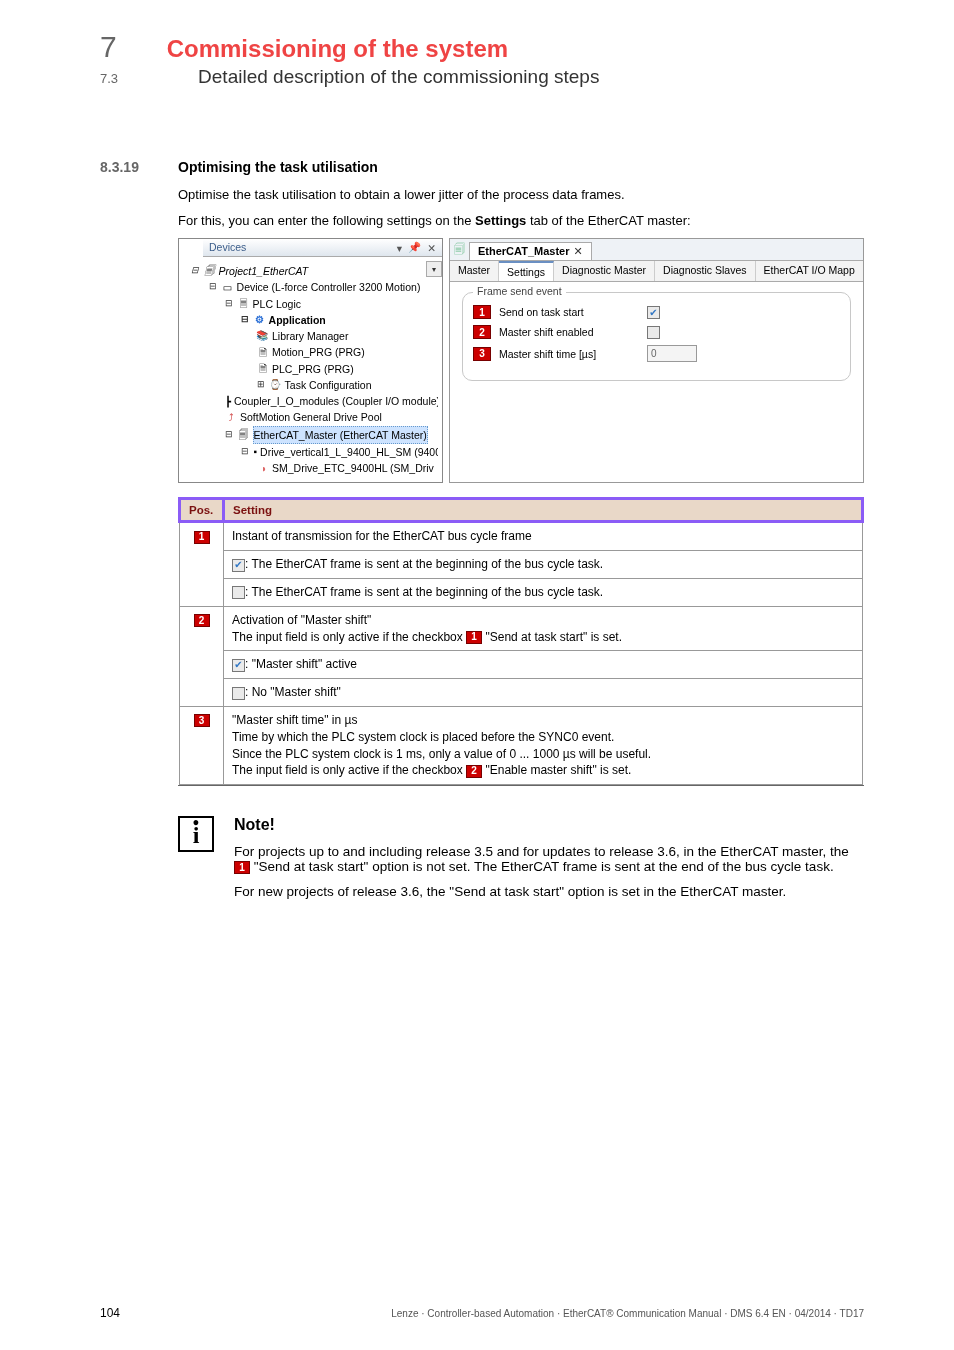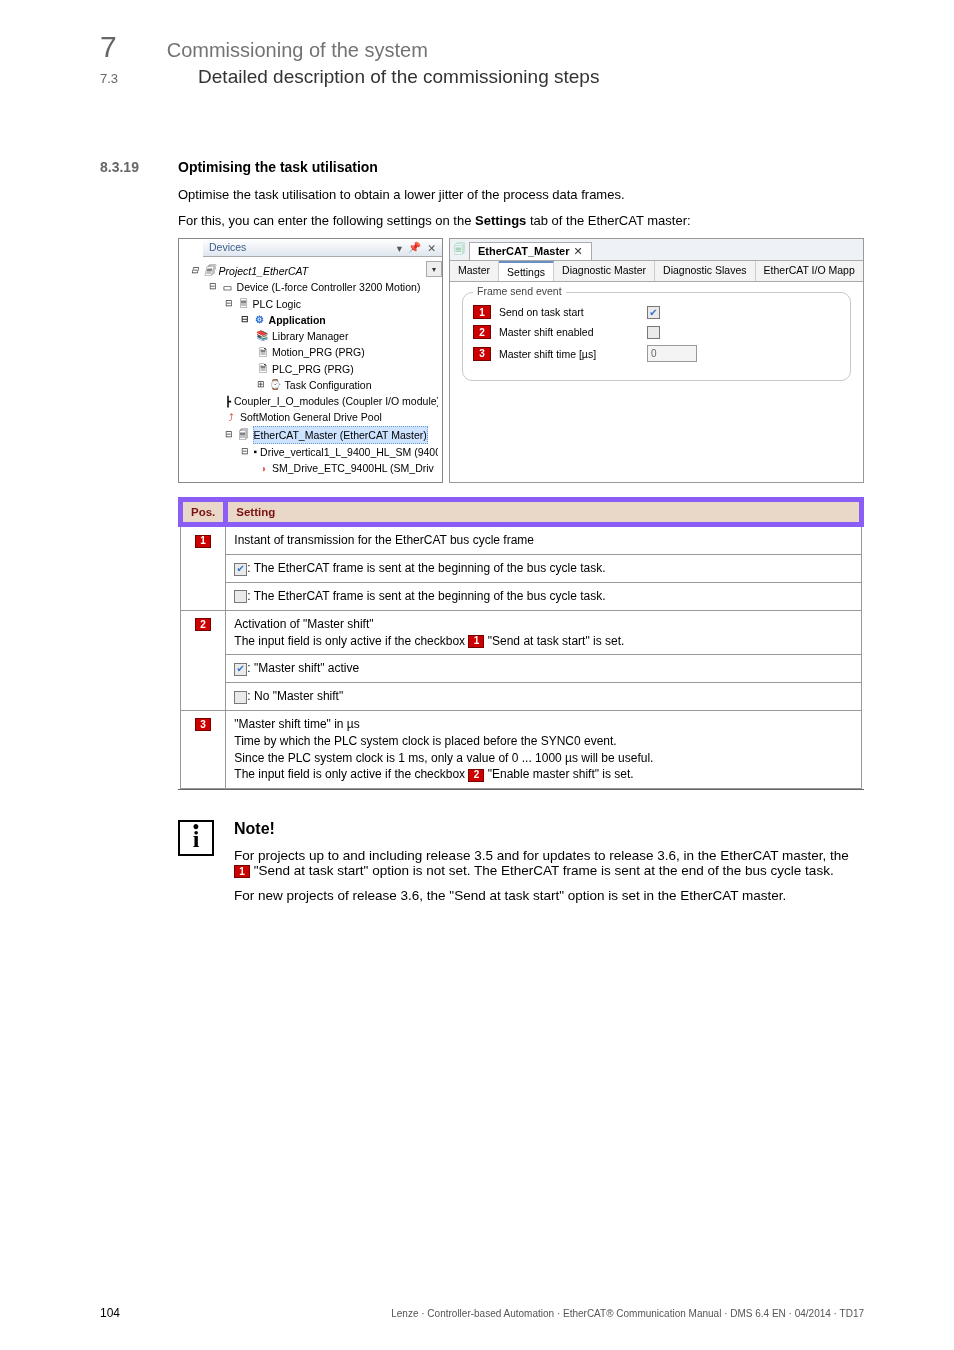--- a/index.html
+++ b/index.html
@@ -7,21 +7,21 @@
     font-family: "Segoe UI", Arial, sans-serif;
     width: 954px;
     height: 1350px;
     background: #fff;
     color: #000;
     position: relative;
     padding: 30px 90px 0 100px;
   }
   .hdr-row { display: flex; align-items: baseline; gap: 50px; }
   .chap-num { font-size: 30px; color: #666; font-weight: 400; }
-  .chap-title { font-size: 20px; color: #737373; font-weight: 400; }
+  .chap-title { font-size: 24px; color: #ef4444; font-weight: 700; }
   .sect-row { display: flex; align-items: baseline; gap: 80px; margin-top: 2px; }
   .sect-num { font-size: 13px; color: #666; }
   .sect-title { font-size: 19px; color: #333; }
   .dash-rule { margin-top: 30px; border: none; height: 1px; color: #444; font-size: 14px; letter-spacing: 2px; overflow: hidden; white-space: nowrap; }
   .subsection-row { display: flex; gap: 34px; margin-top: 40px; }
   .ss-num { font-size: 14px; color: #666; font-weight: 700; width: 44px; }
   .ss-title { font-size: 14px; font-weight: 700; }
   .body-block { margin-left: 78px; margin-top: 10px; font-size: 13px; line-height: 1.5; }
   .body-block p { margin-bottom: 6px; }
 
@@ -52,21 +52,21 @@
   .groupbox { margin: 10px 12px; border: 1px solid #c8c8c8; padding: 12px 10px 12px 10px; position: relative; border-radius: 10px; }
   .groupbox-legend { position: absolute; top: -8px; left: 10px; background: #fff; padding: 0 4px; font-size: 10.5px; color: #444; }
   .setting-row { display: flex; align-items: center; gap: 8px; margin-bottom: 6px; }
   .callout { width: 18px; height: 14px; background: #c00; color: #fff; font-size: 10px; font-weight: 700; border: 1px solid #700; display: inline-flex; align-items: center; justify-content: center; }
   .setting-label { width: 140px; font-size: 10.5px; }
   .chk { width: 13px; height: 13px; border: 1px solid #777; background: #eaeaea; display: inline-flex; align-items: center; justify-content: center; font-size: 10px; color: #3277c4; }
   .numfield { width: 50px; height: 17px; border: 1px solid #999; background: #f4f4f4; font-size: 10px; padding: 0 3px; color: #666; }
 
   
   table.kv { width: calc(100% - 78px); margin-left: 78px; margin-top: 14px; border-collapse: collapse; font-size: 12px; }
-  table.kv th { background: #e9d8c8; text-align: left; padding: 4px 8px; border: 5px solid #8b5cf6; color: #7a1010; font-size: 11.5px; }
+  table.kv th { background: #e9d8c8; text-align: left; padding: 4px 8px; border: 3px solid #8b5cf6; color: #7a1010; font-size: 11.5px; }
   table.kv td { border: 1px solid #999; padding: 5px 8px; vertical-align: top; line-height: 1.4; }
   table.kv td.pos { width: 44px; text-align: center; }
   .callout-sm { width: 16px; height: 13px; background: #c00; color: #fff; font-size: 10px; font-weight: 700; border: 1px solid #700; display: inline-flex; align-items: center; justify-content: center; vertical-align: middle; }
   .chk-inline { display: inline-flex; width: 13px; height: 13px; border: 1px solid #777; background: #eaeaea; align-items: center; justify-content: center; font-size: 10px; color: #3277c4; vertical-align: middle; }
 
   
   .note-wrap { margin-left: 78px; margin-top: 30px; display: flex; align-items: flex-start; gap: 20px; }
   .note-icon { width: 36px; height: 36px; border: 2px solid #000; display: flex; align-items: center; justify-content: center; font-size: 24px; font-weight: 900; font-family: Georgia, serif; }
   .note-body { flex: 1; font-size: 13.5px; }
   .note-body h4 { font-size: 16px; margin-bottom: 10px; }

